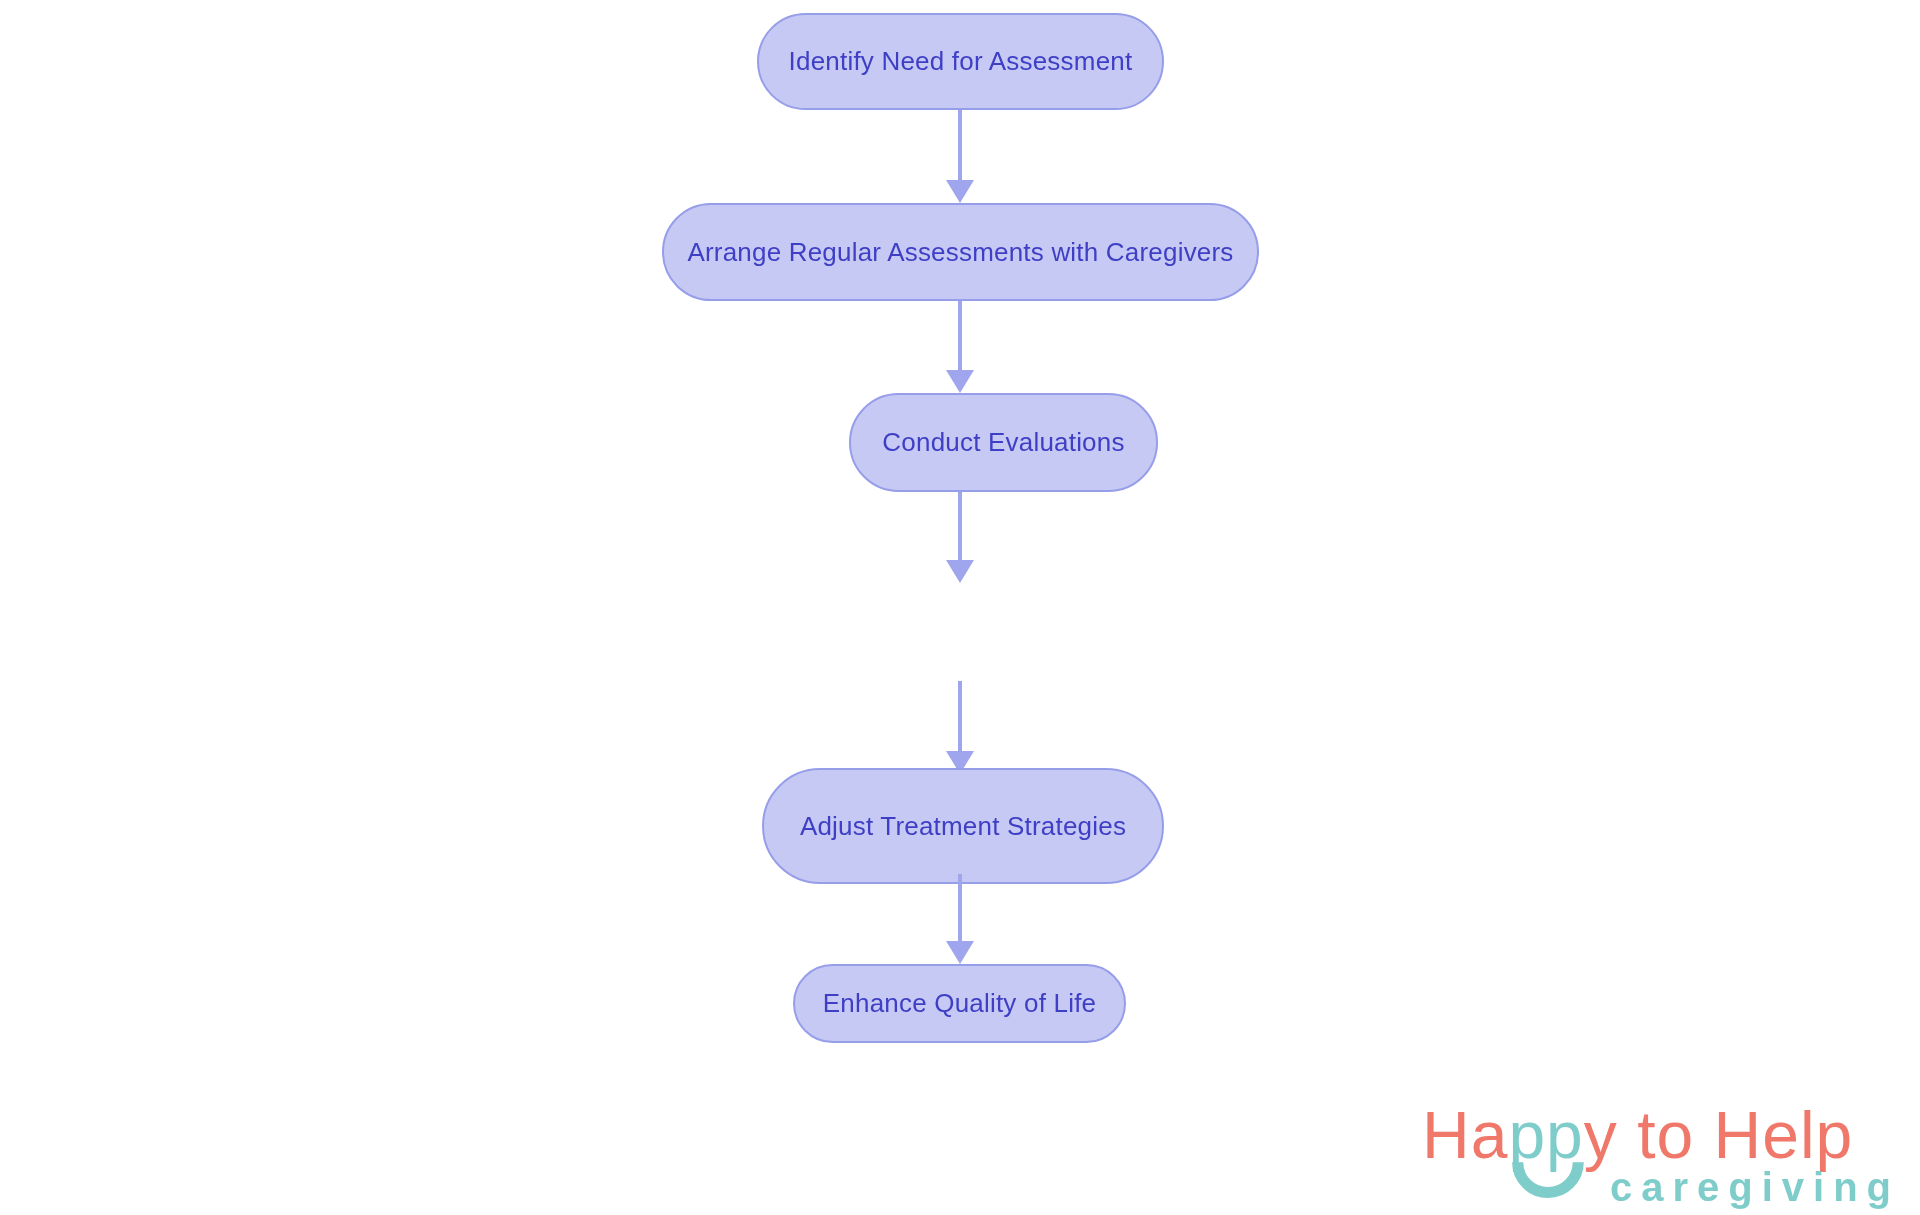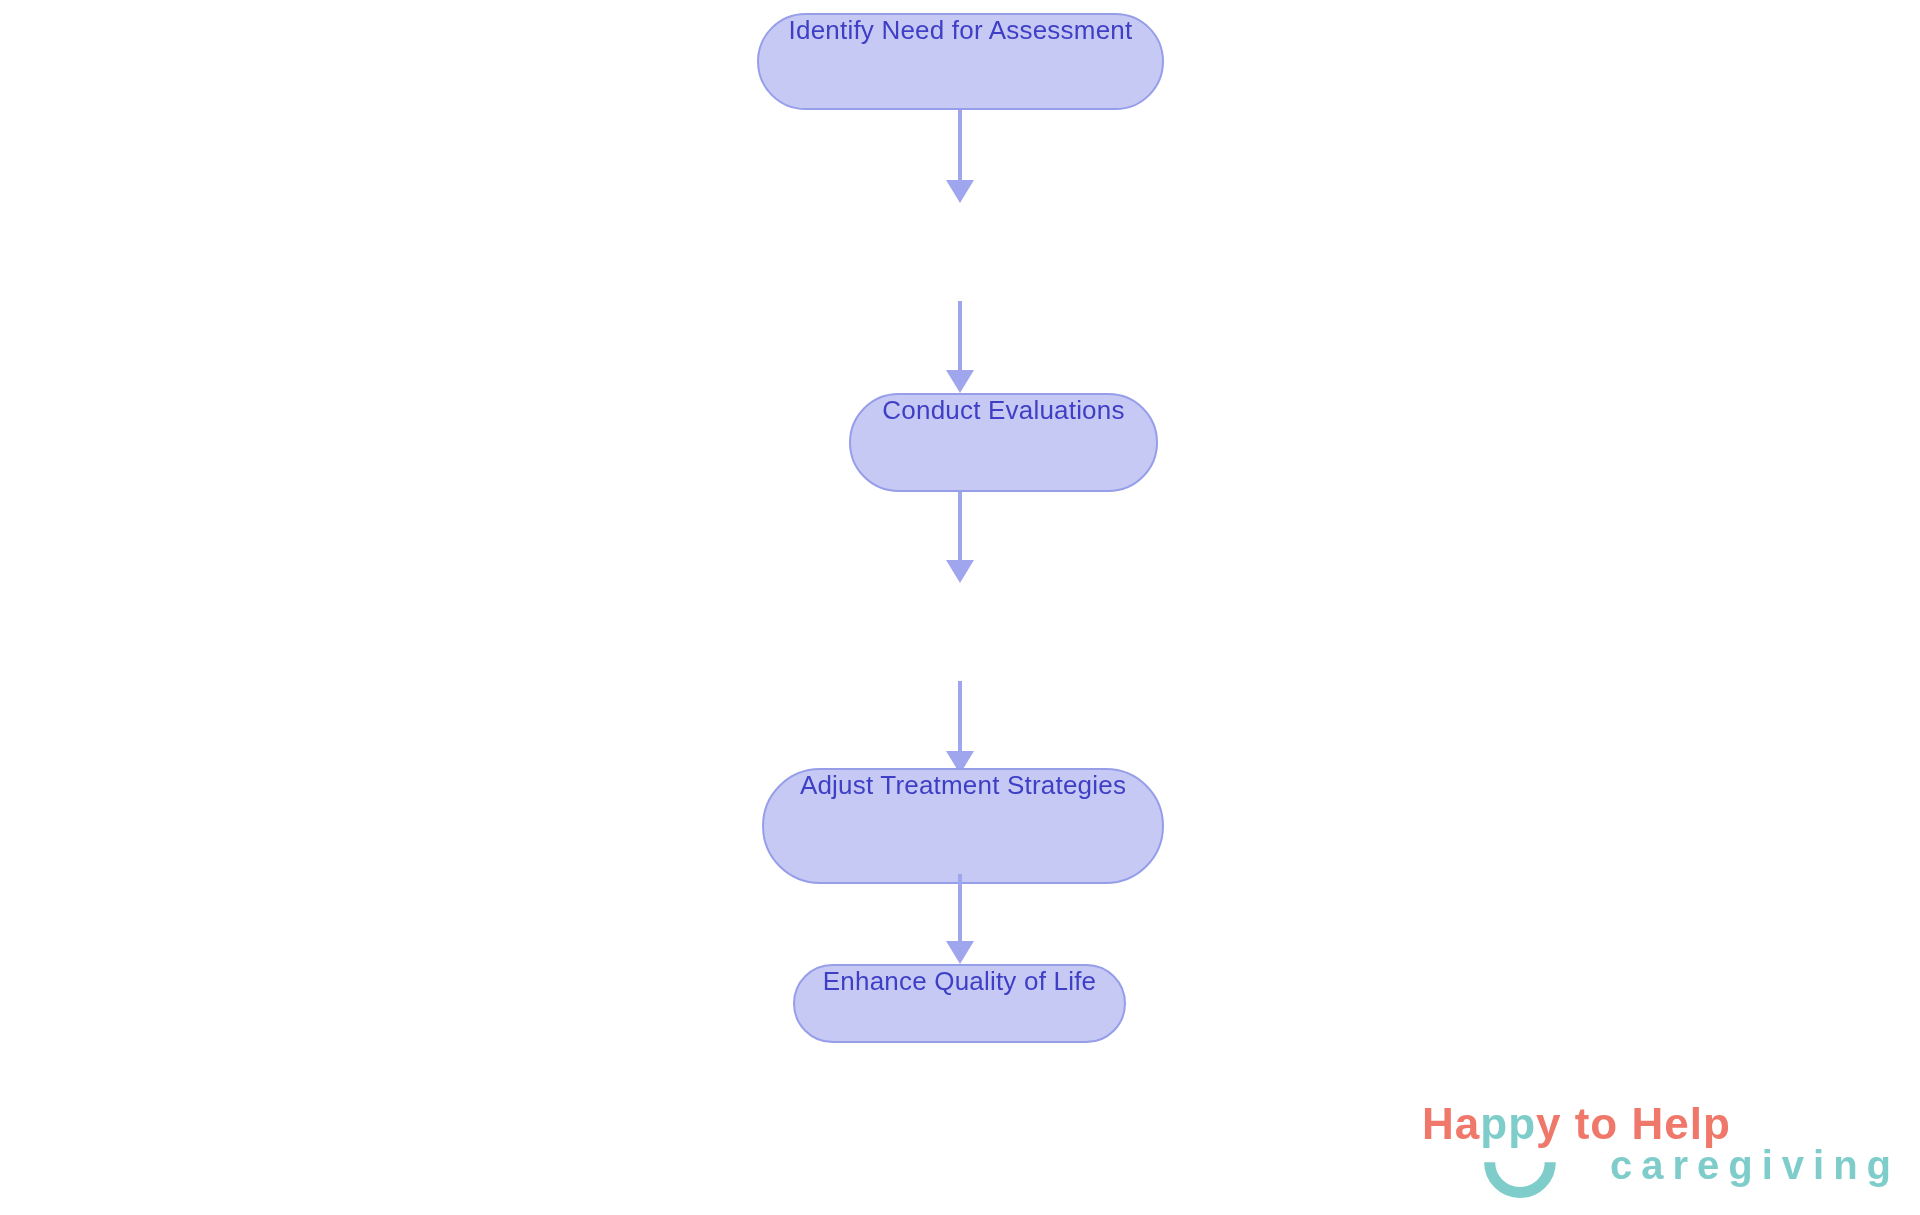--- a/index.html
+++ b/index.html
@@ -23,21 +23,21 @@
   .canvas {
     position: absolute;
     inset: 0;
   }
   .node {
     position: absolute;
     background: var(--node-fill);
     border: 2px solid var(--node-border);
     border-radius: 60px;
     display: flex;
-    align-items: flex-start;
+    align-items: center;
     justify-content: center;
   }
   .node .node-label {
     color: var(--node-text);
     font-size: 26px;
     letter-spacing: 0.2px;
     white-space: nowrap;
     text-align: center;
   }
   .node-1 { left: 757px; top: 13px;  width: 407px; height: 97px; }
@@ -79,22 +79,22 @@
   .arrow-5 { top: 874px; height: 90px; }
 
   .logo {
     position: absolute;
     left: 1422px;
     top: 1102px;
     width: 478px;
     text-align: right;
   }
   .logo-main {
-    font-size: 44px;
-    font-weight: bold;
+    font-size: 66px;
+    font-weight: normal;
     line-height: 1;
     letter-spacing: 1px;
     white-space: nowrap;
     text-align: left;
     color: var(--logo-coral);
   }
   .logo-main .coral { color: var(--logo-coral); }
   .logo-main .teal  { color: var(--logo-teal); }
   .logo-main .pp {
     position: relative;
@@ -124,20 +124,23 @@
 
   <div class="node node-1">
     <span class="node-label">Identify Need for Assessment</span>
   </div>
 
   <div class="arrow arrow-1">
     <div class="shaft"></div>
     <div class="head"></div>
   </div>
 
+  <div class="node node-2">
+    <span class="node-label">Arrange Regular Assessments with Caregivers</span>
+  </div>
 
   <div class="arrow arrow-2">
     <div class="shaft"></div>
     <div class="head"></div>
   </div>
 
   <div class="node node-3">
     <span class="node-label">Conduct Evaluations</span>
   </div>
 

